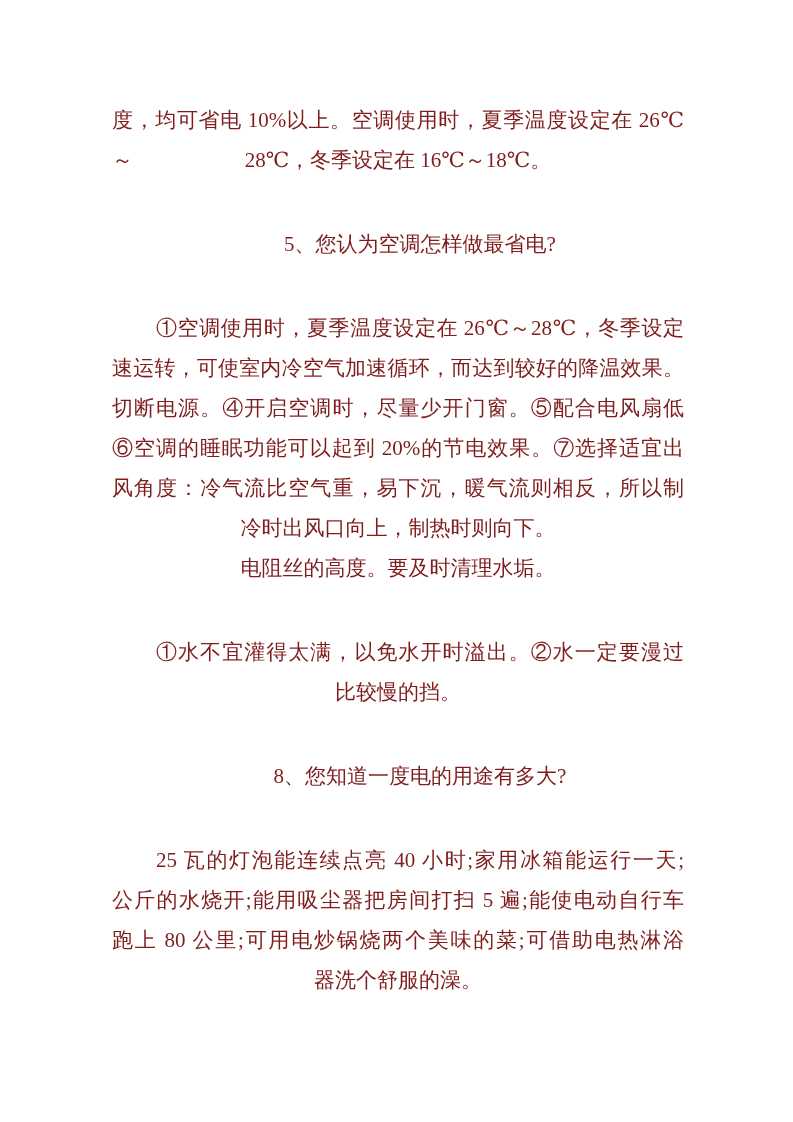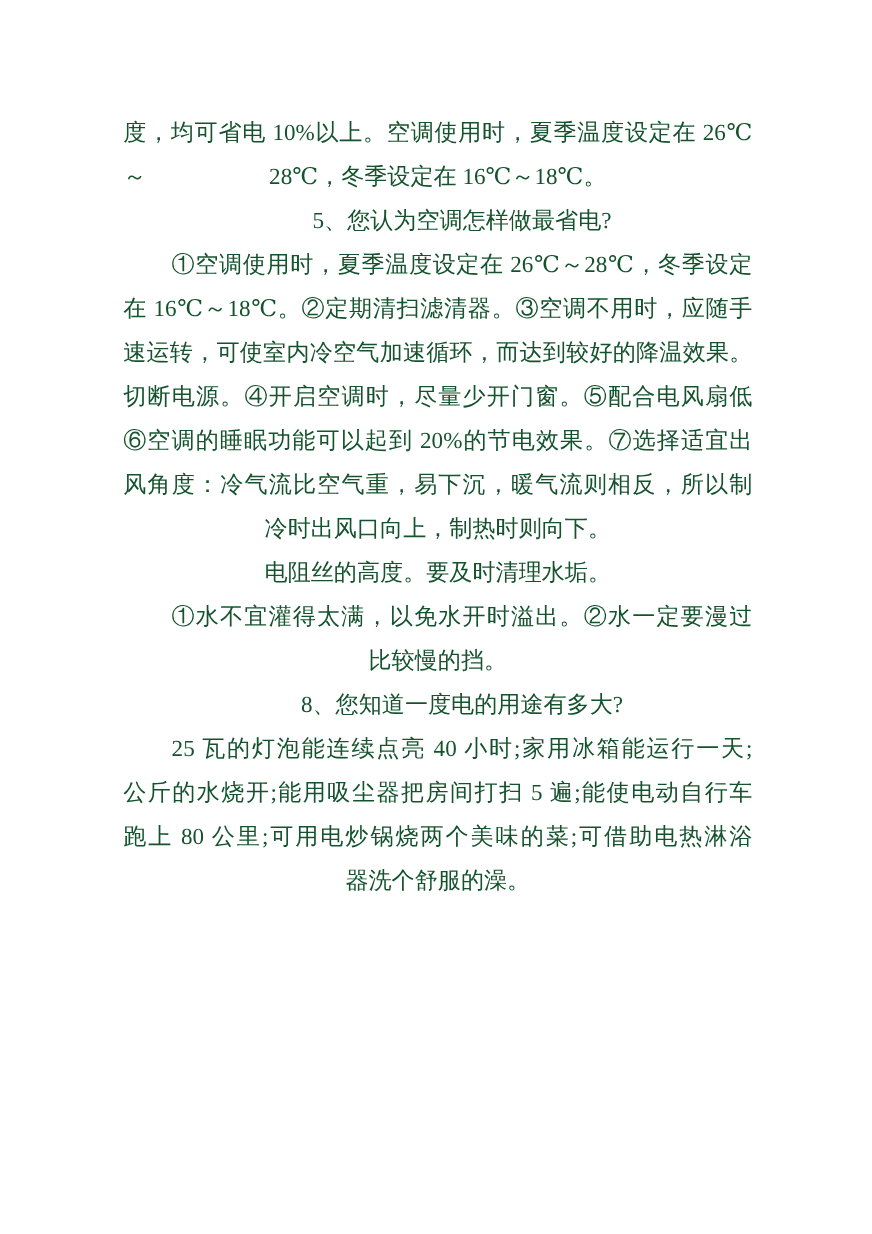--- a/index.html
+++ b/index.html
@@ -35,32 +35,32 @@
   }
   .line.justify {
     white-space: normal;
     text-align: justify;
     text-align-last: justify;
     text-justify: inter-character;
     -moz-text-align-last: justify;
   }
   .line.indent {
     text-indent: 44px;
+    margin-top: 44px;
   }
 </style>
 </head>
 <body>
 
 <div class="page" style="background: rgb(255, 255, 255);">
-  <div class="text-block" style="color: #14532d;">
+  <div class="text-block" style="color: #7f1d1d;">
       <div class="line justify">度，均可省电 10%以上。空调使用时，夏季温度设定在 26℃～</div>
       <div class="line">28℃，冬季设定在 16℃～18℃。</div>
       <div class="line indent">5、您认为空调怎样做最省电?</div>
       <div class="line justify indent">①空调使用时，夏季温度设定在 26℃～28℃，冬季设定</div>
-      <div class="line justify">在 16℃～18℃。②定期清扫滤清器。③空调不用时，应随手</div>
       <div class="line justify">速运转，可使室内冷空气加速循环，而达到较好的降温效果。</div>
       <div class="line justify">切断电源。④开启空调时，尽量少开门窗。⑤配合电风扇低</div>
       <div class="line justify">⑥空调的睡眠功能可以起到 20%的节电效果。⑦选择适宜出</div>
       <div class="line justify">风角度：冷气流比空气重，易下沉，暖气流则相反，所以制</div>
       <div class="line">冷时出风口向上，制热时则向下。</div>
       <div class="line">电阻丝的高度。要及时清理水垢。</div>
       <div class="line justify indent">①水不宜灌得太满，以免水开时溢出。②水一定要漫过</div>
       <div class="line">比较慢的挡。</div>
       <div class="line indent">8、您知道一度电的用途有多大?</div>
       <div class="line justify indent">25 瓦的灯泡能连续点亮 40 小时;家用冰箱能运行一天;</div>

